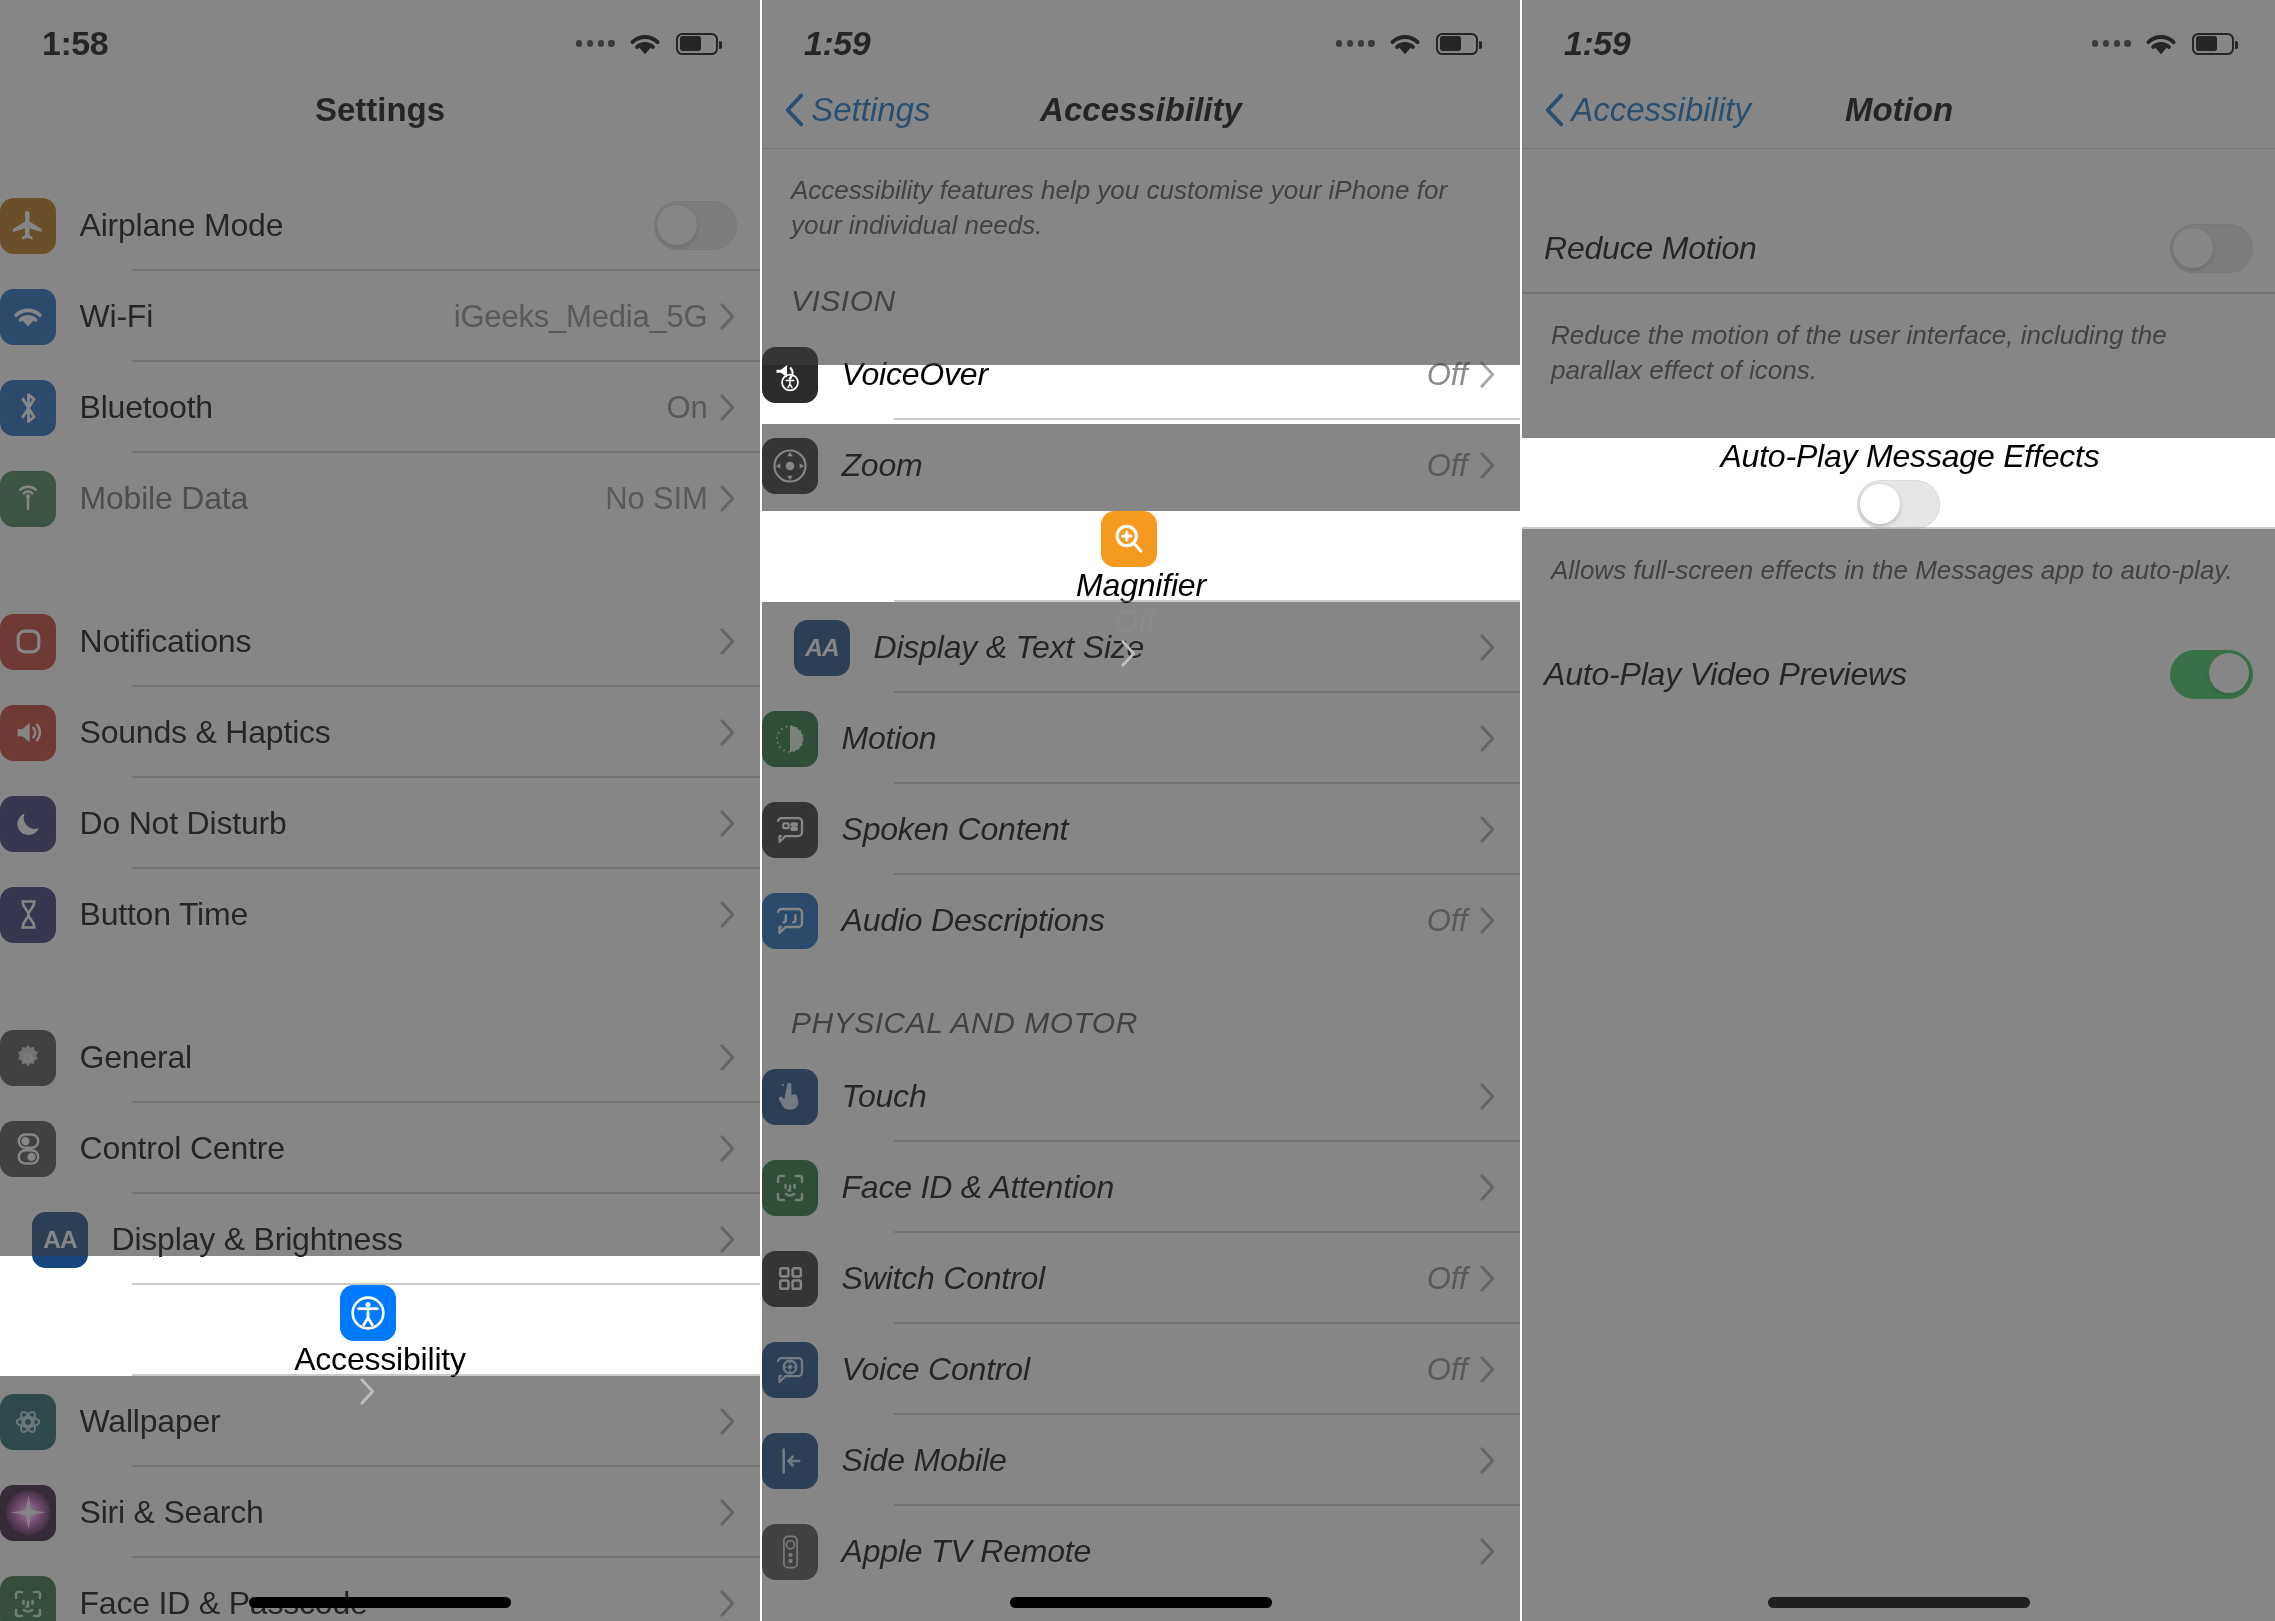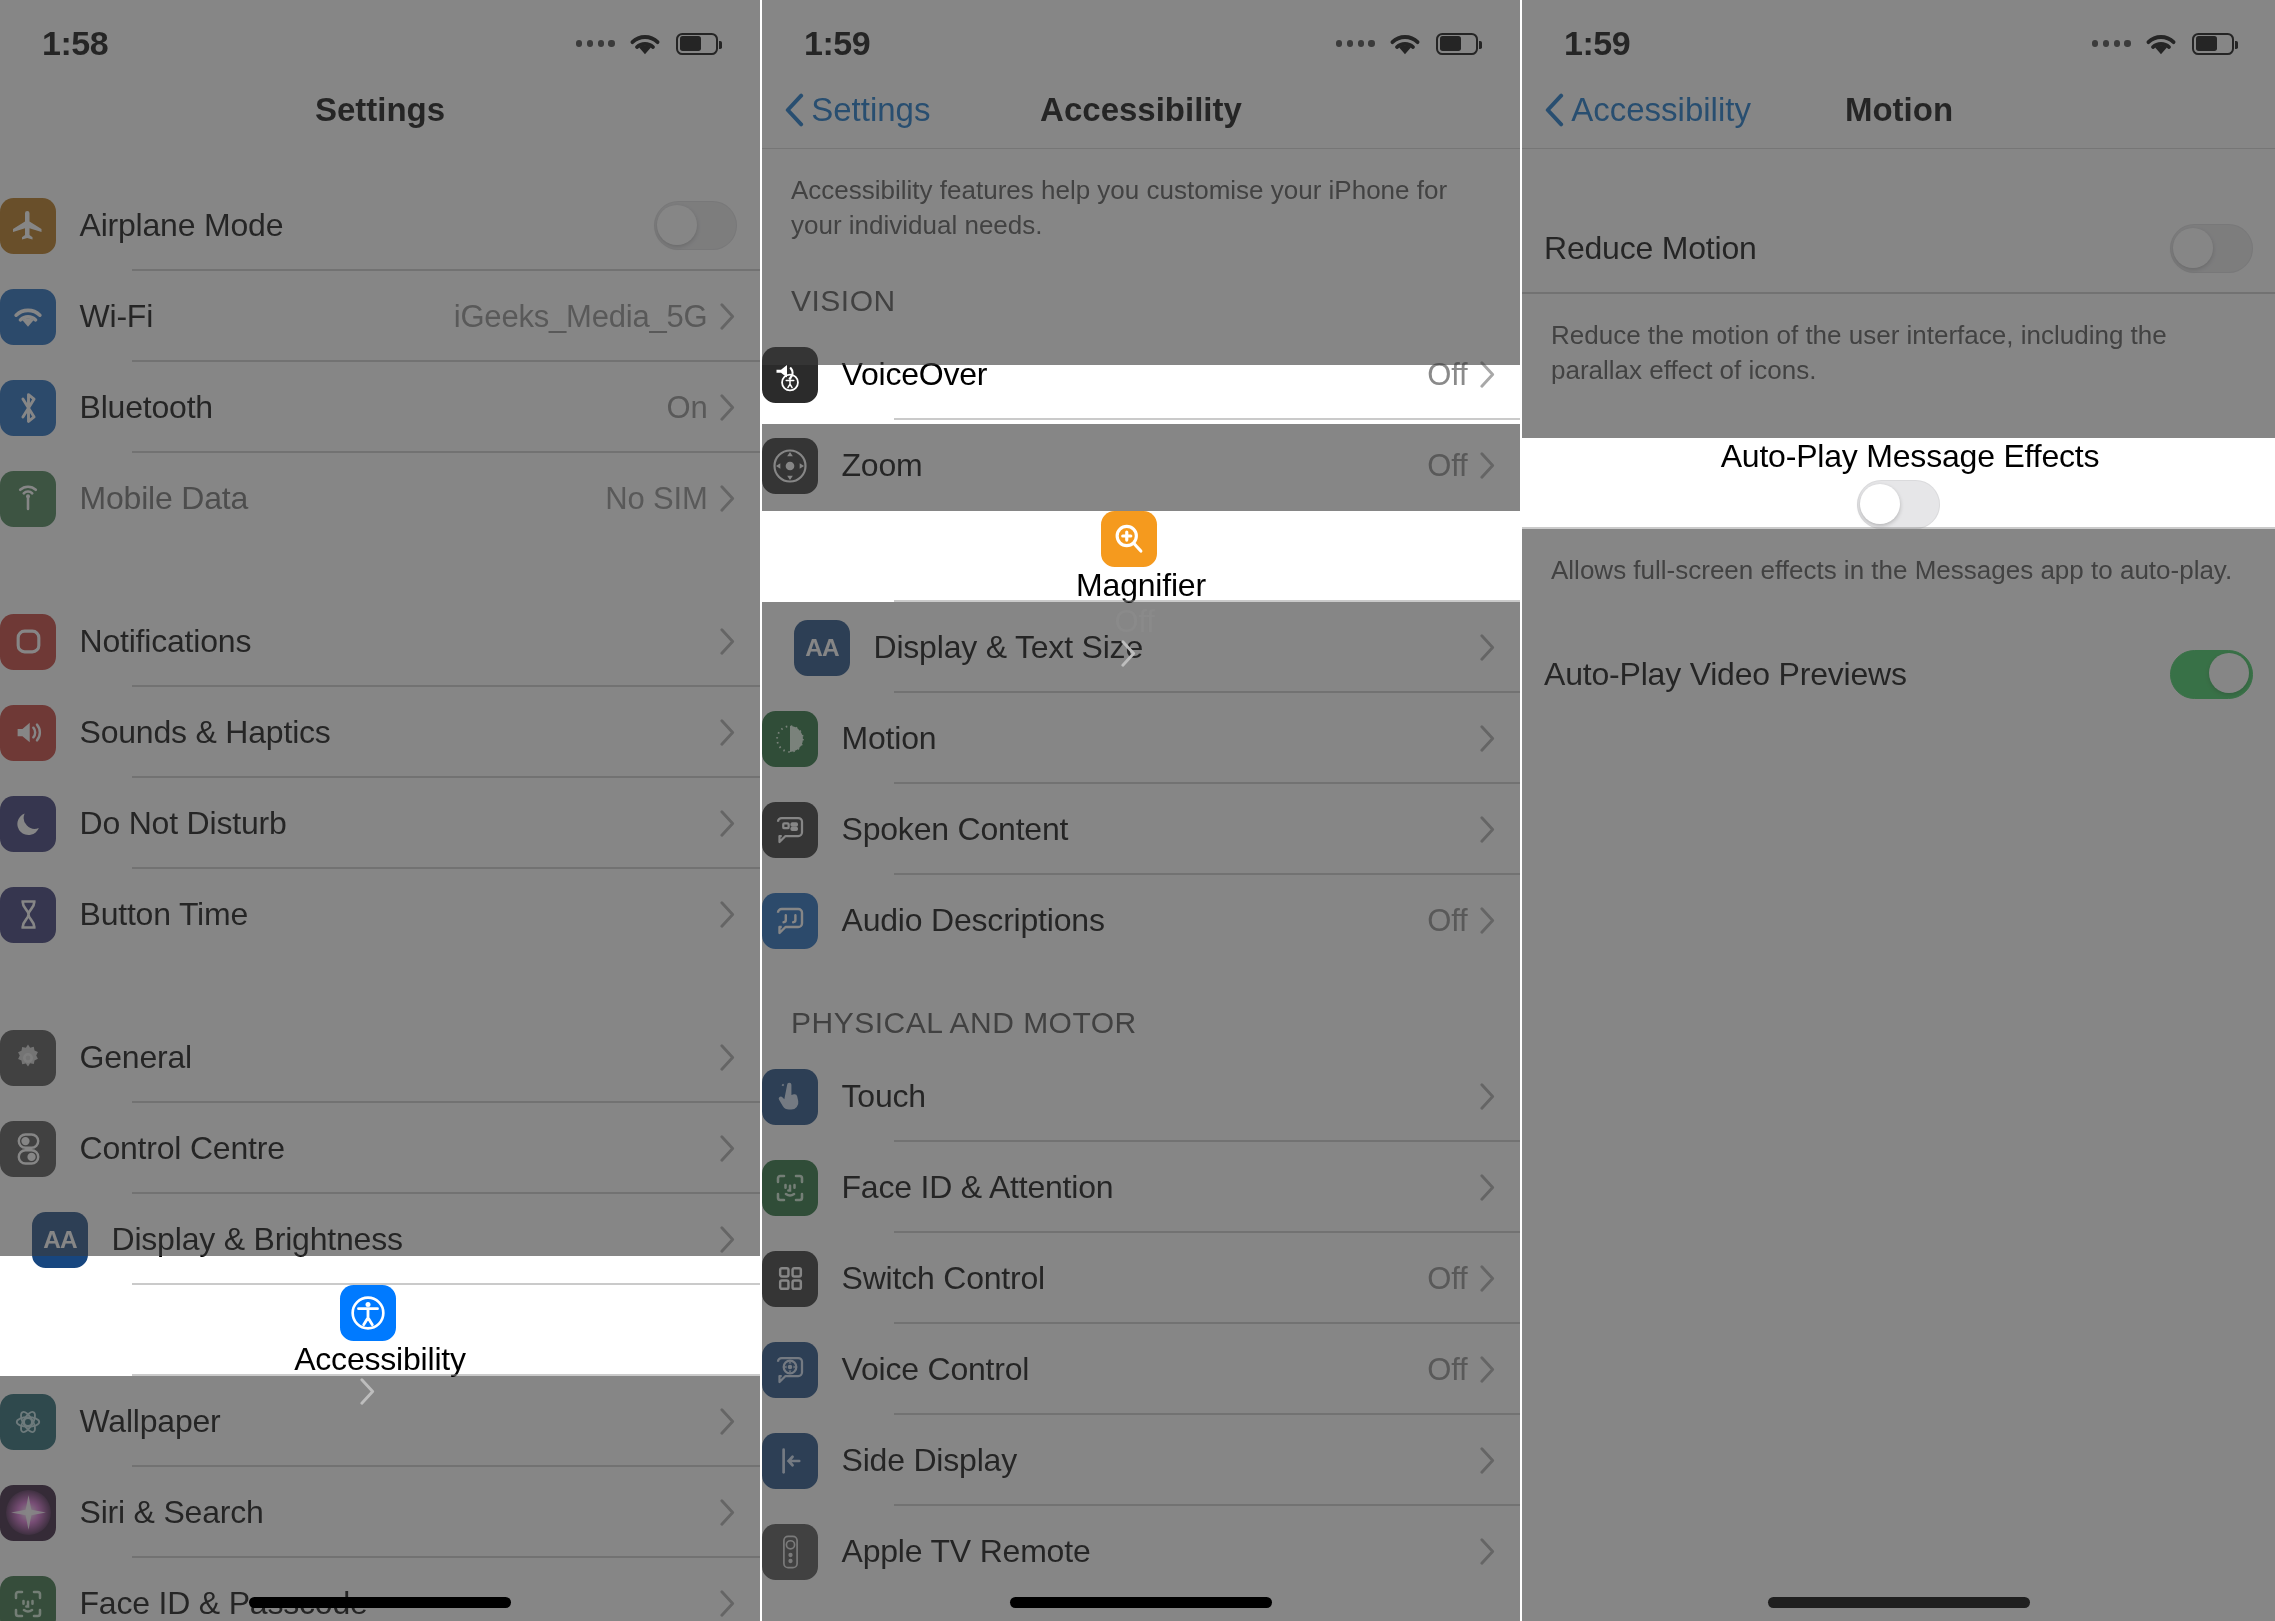--- a/index.html
+++ b/index.html
@@ -12,21 +12,21 @@
   .stage { position: relative; width: 2124px; height: 1621px; display: flex; border-radius: 7px; }
 
   .panel {
     position: relative;
     width: 760px; height: 1621px;
     background: #ffffff;
     overflow: hidden;
     flex: 0 0 auto;
   }
   .panel.p3 { width: 756px; }
-  .panel + .panel { border-left: 2.7px solid #ffffff; }
+  .panel + .panel { border-left: 2.7px solid #ffffff; font-style: italic; }
   
   .dim-top, .dim-bot {
     position: absolute; left: 0; right: 0;
     background: rgba(60,60,60,0.62);
     z-index: 30; pointer-events: none;
   }
 
   
   .statusbar {
     position: relative; height: 71px;
@@ -591,21 +591,21 @@
             </svg>
         </div>
 
         <div class="row">
           <span class="ico" style="background:#17467f">
             <svg width="34" height="34" viewBox="0 0 24 24" fill="none" stroke="#cfe0f5" stroke-width="1.9" stroke-linecap="round">
                 <path d="M7.5 4c0 4 0 12 0 16"></path>
                 <path d="M18.5 12H11M13.8 9l-2.8 3 2.8 3"></path>
               </svg>
           </span>
-          <span class="lbl">Side Display</span>
+          <span class="lbl">Side Mobile</span>
           <svg class="chev" viewBox="0 0 18 30">
               <path d="M2 2 L14 15 L2 28" stroke="#a8a8a8" stroke-width="3.2" fill="none" stroke-linecap="round" stroke-linejoin="round"></path>
             </svg>
         </div>
 
         <div class="row last">
           <span class="ico" style="background:#4a4a4a">
             <svg width="25" height="36" viewBox="0 0 16 30" fill="none" stroke="#e0e0e0" stroke-width="1.4">
                 <rect x="2.5" y="2" width="11" height="26" rx="3.5"></rect>
                 <circle cx="8" cy="9" r="3.4"></circle>

